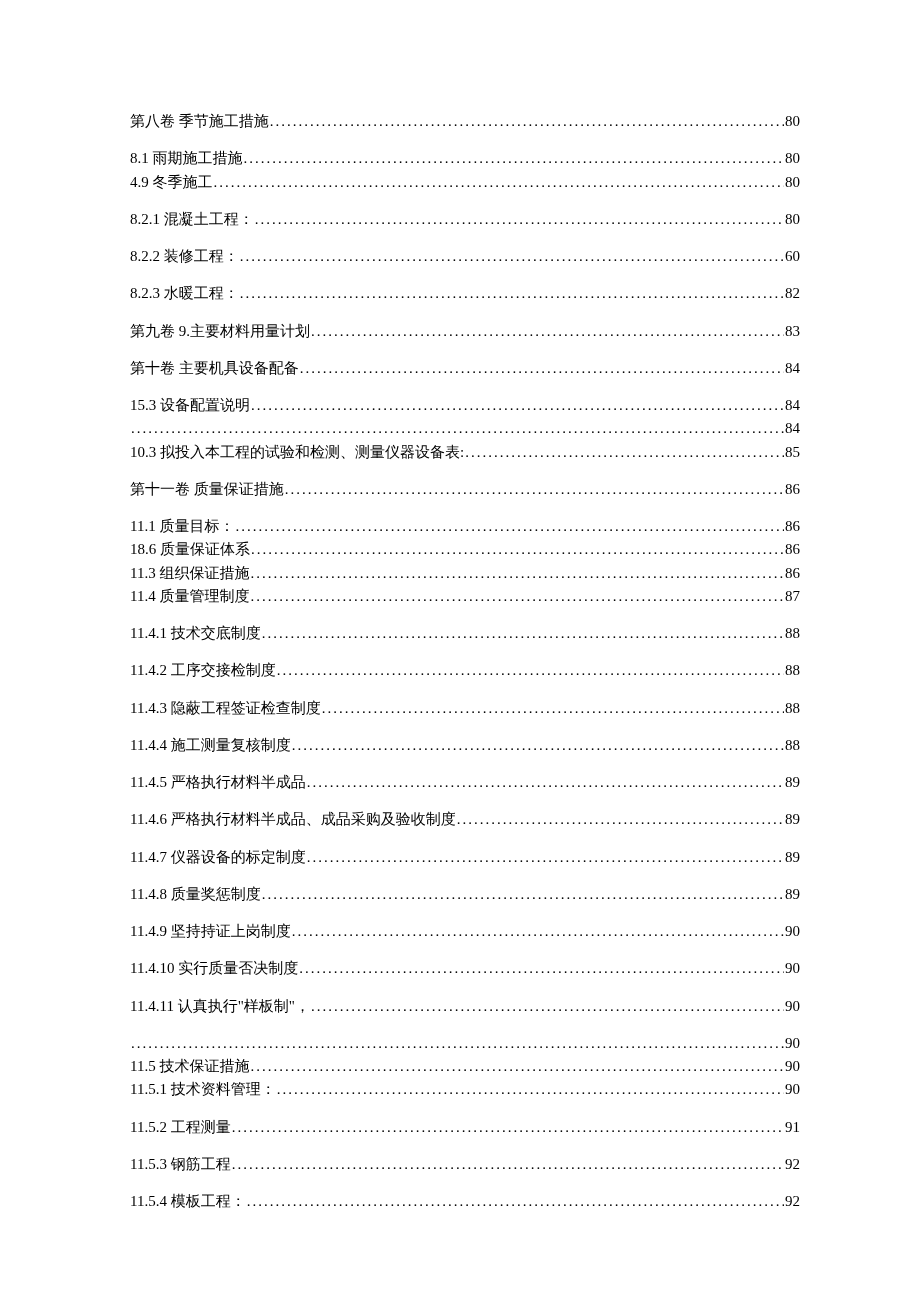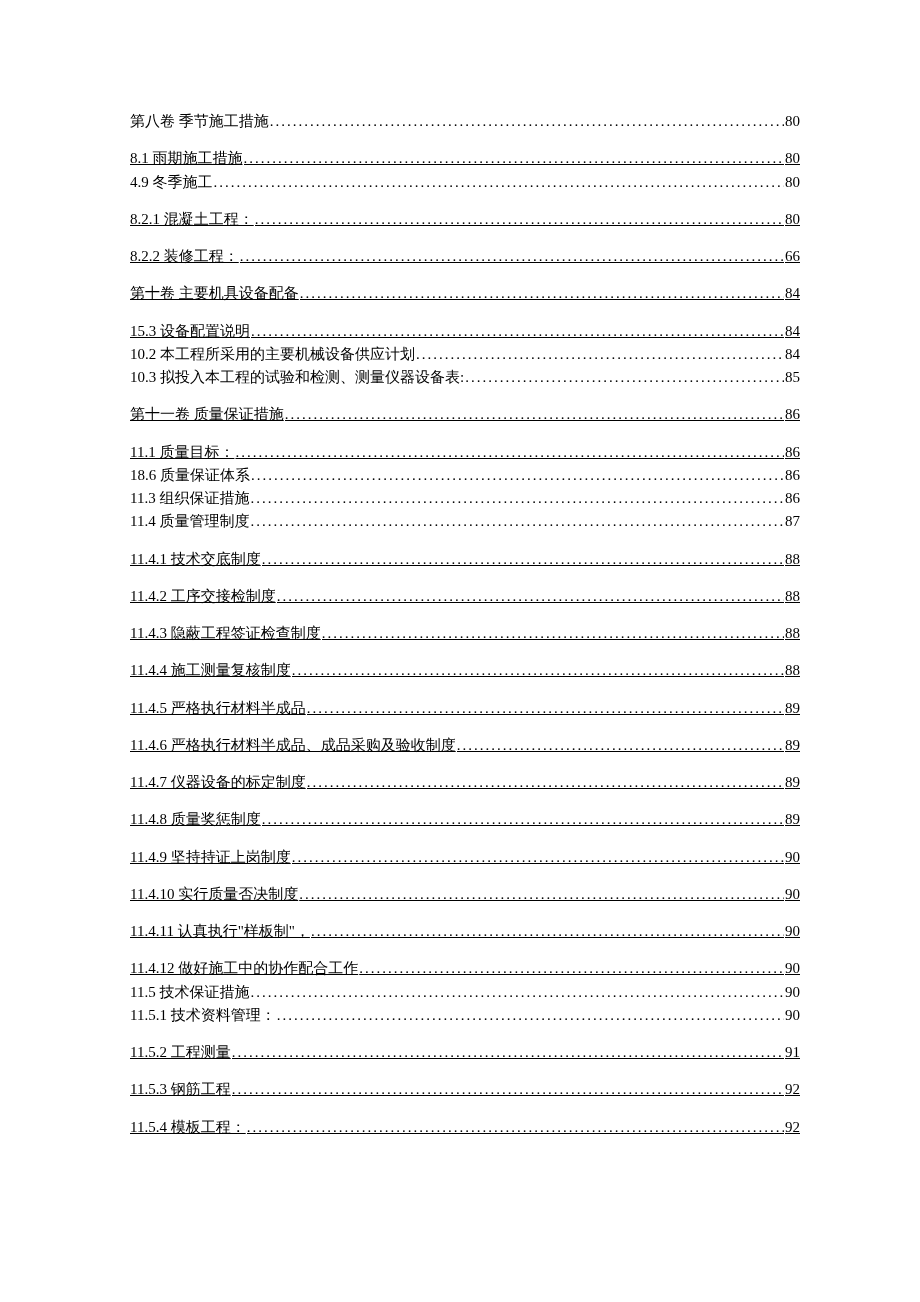--- a/index.html
+++ b/index.html
@@ -20,21 +20,20 @@
       font-size: 15px;
       color: #000;
       line-height: 1.55;
       margin: 0;
       padding: 0;
       white-space: nowrap;
       overflow: hidden;
     }
     .toc-entry.spaced {
       margin-top: 14px;
-      text-decoration: underline;
     }
     .toc-title {
       flex-shrink: 0;
     }
     .toc-dots {
       flex: 1;
       overflow: hidden;
       letter-spacing: 2px;
       margin: 0 1px;
     }
@@ -68,34 +67,43 @@
         <span class="toc-page">80</span>
       </div>
       <div class="toc-entry spaced">
         <span class="toc-title">8.2.1 混凝土工程：</span>
         <span class="toc-dots"></span>
         <span class="toc-page">80</span>
       </div>
       <div class="toc-entry spaced">
         <span class="toc-title">8.2.2 装修工程：</span>
         <span class="toc-dots"></span>
-        <span class="toc-page">66</span>
+        <span class="toc-page">60</span>
+      </div>
+      <div class="toc-entry spaced">
+        <span class="toc-title">8.2.3 水暖工程：</span>
+        <span class="toc-dots"></span>
+        <span class="toc-page">82</span>
+      </div>
+      <div class="toc-entry spaced">
+        <span class="toc-title">第九卷 9.主要材料用量计划</span>
+        <span class="toc-dots"></span>
+        <span class="toc-page">83</span>
       </div>
       <div class="toc-entry spaced">
         <span class="toc-title">第十卷 主要机具设备配备</span>
         <span class="toc-dots"></span>
         <span class="toc-page">84</span>
       </div>
       <div class="toc-entry spaced">
         <span class="toc-title">15.3 设备配置说明</span>
         <span class="toc-dots"></span>
         <span class="toc-page">84</span>
       </div>
       <div class="toc-entry">
-        <span class="toc-title">10.2 本工程所采用的主要机械设备供应计划</span>
         <span class="toc-dots"></span>
         <span class="toc-page">84</span>
       </div>
       <div class="toc-entry">
         <span class="toc-title">10.3 拟投入本工程的试验和检测、测量仪器设备表:</span>
         <span class="toc-dots"></span>
         <span class="toc-page">85</span>
       </div>
       <div class="toc-entry spaced">
         <span class="toc-title">第十一卷 质量保证措施</span>
@@ -171,21 +179,20 @@
         <span class="toc-title">11.4.10 实行质量否决制度</span>
         <span class="toc-dots"></span>
         <span class="toc-page">90</span>
       </div>
       <div class="toc-entry spaced">
         <span class="toc-title">11.4.11 认真执行"样板制"，</span>
         <span class="toc-dots"></span>
         <span class="toc-page">90</span>
       </div>
       <div class="toc-entry spaced">
-        <span class="toc-title">11.4.12 做好施工中的协作配合工作</span>
         <span class="toc-dots"></span>
         <span class="toc-page">90</span>
       </div>
       <div class="toc-entry">
         <span class="toc-title">11.5 技术保证措施</span>
         <span class="toc-dots"></span>
         <span class="toc-page">90</span>
       </div>
       <div class="toc-entry">
         <span class="toc-title">11.5.1 技术资料管理：</span>

